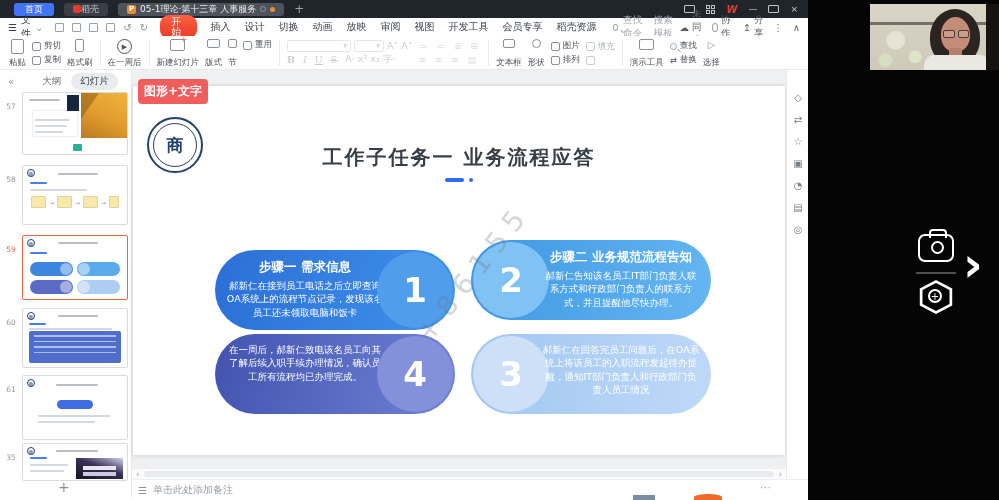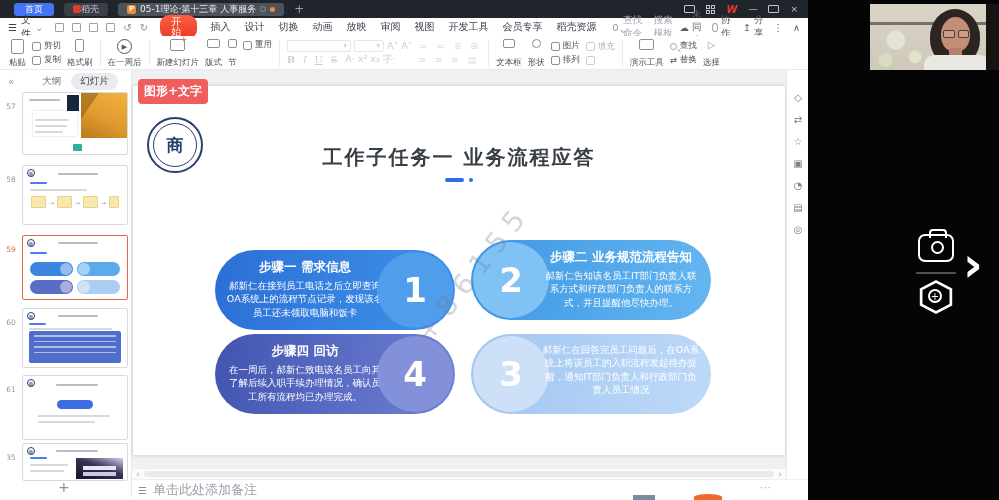--- a/index.html
+++ b/index.html
@@ -170,21 +170,21 @@
   .rstrip .tool { position:absolute; left:0; width:22px; text-align:center; font-size:10px; color:#7a8088; }
 
   
   .hscroll { position:absolute; left:132px; top:469px; width:654px; height:10px; background:#fbfbfc;
              display:flex; align-items:center; }
   .hs-arrow { color:#9aa0a8; font-size:9px; margin:0 4px; line-height:1; }
   .hs-track { flex:1; height:6px; background:#e9eaec; border-radius:3px; }
   .notesbar { position:absolute; left:132px; top:479px; width:676px; height:21px; background:#fff;
               border-top:1px solid #eceef0; display:flex; align-items:center; }
   .nb-ic { margin-left:6px; color:#8a9098; font-size:10px; }
-  .nb-txt { margin-left:6px; color:#9aa0a8; font-size:13px; }
+  .nb-txt { margin-left:6px; color:#9aa0a8; font-size:10px; }
   .nb-more { position:absolute; right:40px; top:3px; color:#9aa0a8; font-size:9px; letter-spacing:1px; }
   .peek1 { position:absolute; left:633px; top:495px; width:22px; height:5px; background:#7b8da3; }
   .peek2 { position:absolute; left:694px; top:494px; width:28px; height:6px; background:#ef6a28;
            border-radius:50% 50% 0 0; }
 
   
   .stage { position:absolute; left:808px; top:0; width:191px; height:500px; background:#050505; }
   .cam { position:absolute; left:62px; top:4px; width:129px; height:66px; overflow:hidden;
          background:
            radial-gradient(circle at 20% 55%, #e6e3d4 0 8%, transparent 9%),
@@ -535,21 +535,20 @@
       <div class="card c2 nl">
         <div class="num">2</div>
         <div class="txt">
           <div class="ct">步骤二 业务规范流程告知</div>
           <div class="cb">郝新仁告知该名员工IT部门负责人联系方式和行政部门负责人的联系方式，并且提醒他尽快办理。</div>
         </div>
       </div>
 
       <div class="card c4 nr">
         <div class="txt">
-          <div class="ct">步骤四 回访</div>
           <div class="cb">在一周后，郝新仁致电该名员工向其了解后续入职手续办理情况，确认员工所有流程均已办理完成。</div>
         </div>
         <div class="num">4</div>
       </div>
 
       <div class="card c3 nl">
         <div class="num">3</div>
         <div class="txt">
           <div class="cb">郝新仁在回答完员工问题后，在OA系统上将该员工的入职流程发起待办提醒，通知IT部门负责人和行政部门负责人员工情况</div>
         </div>

